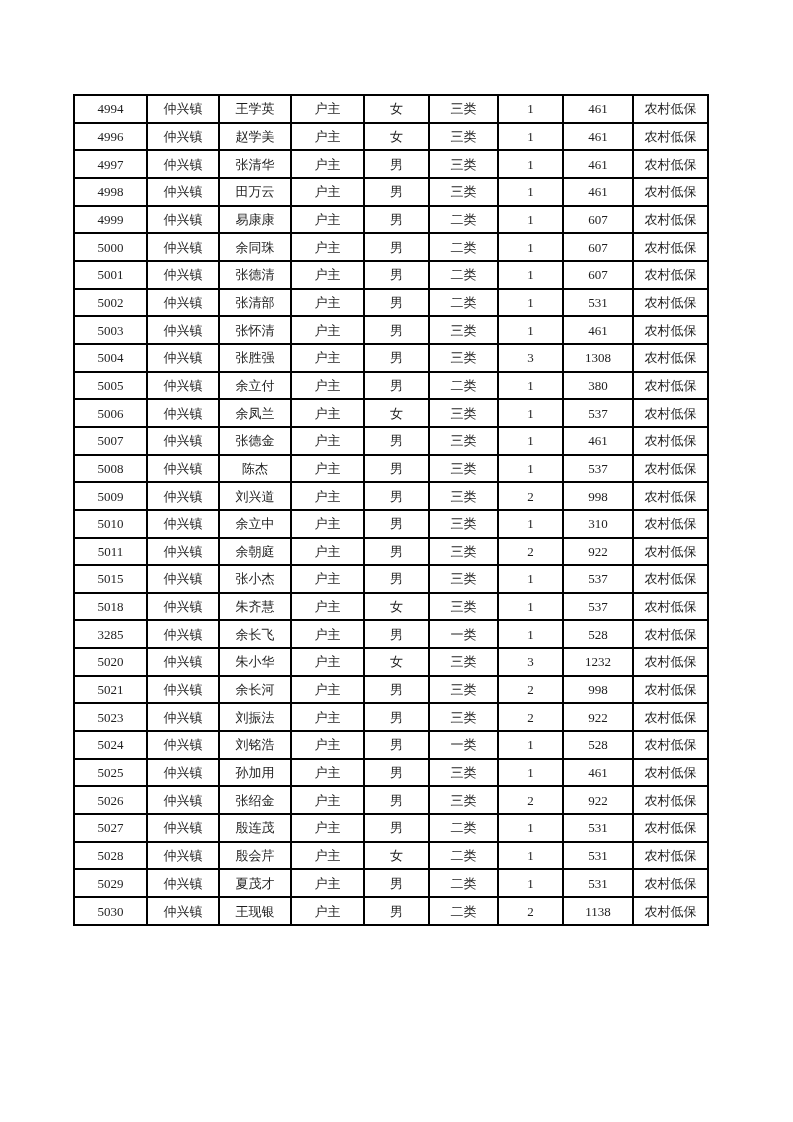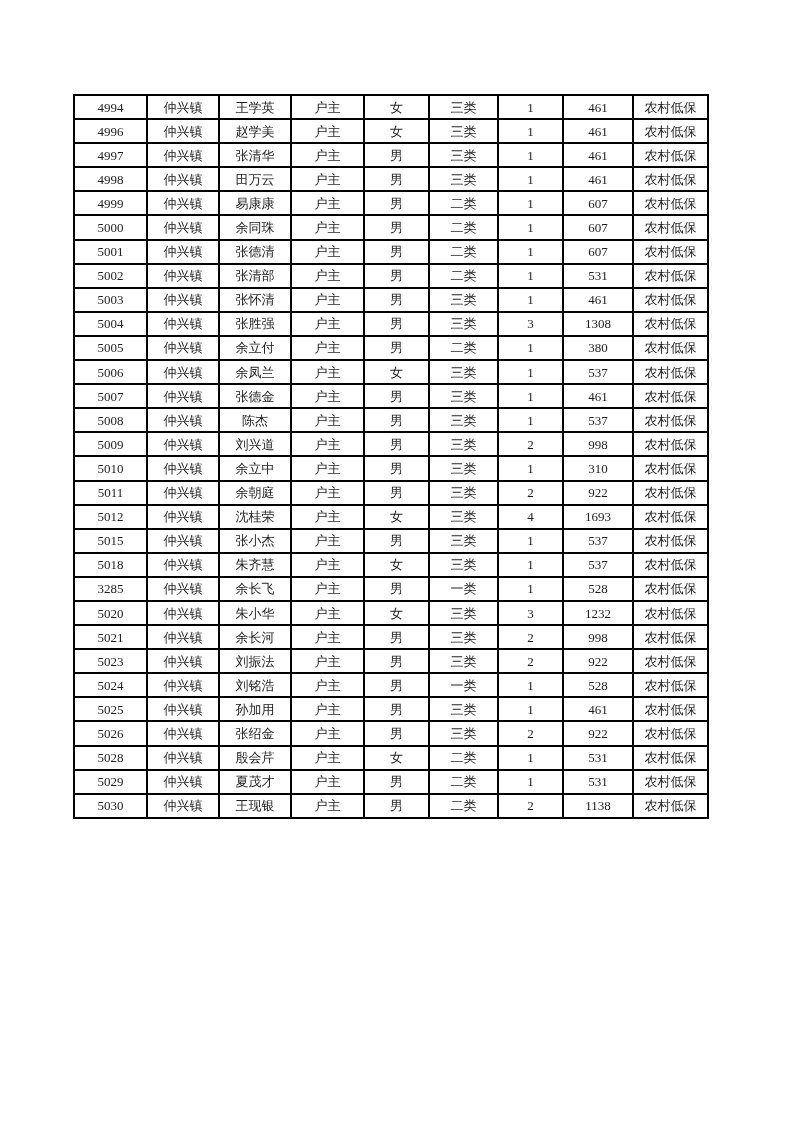--- a/index.html
+++ b/index.html
@@ -14,21 +14,21 @@
     background: #ffffff;
     overflow: hidden;
     font-family: "Liberation Serif", "DejaVu Serif", serif;
     color: #1e1e1e;
   }
   table.roster {
     position: absolute;
     left: 73px;
     top: 94px;
     width: 634px;
-    height: 725px;
+    height: 832px;
     border-collapse: collapse;
     table-layout: fixed;
   }
   table.roster td {
     border: 2px solid #000000;
     text-align: center;
     vertical-align: middle;
     font-size: 13px;
     line-height: 1;
     padding: 0;
@@ -244,31 +244,20 @@
           <td>仲兴镇</td>
           <td>余朝庭</td>
           <td>户主</td>
           <td>男</td>
           <td>三类</td>
           <td>2</td>
           <td>922</td>
           <td>农村低保</td>
         </tr>
         <tr>
-          <td>5012</td>
-          <td>仲兴镇</td>
-          <td>沈桂荣</td>
-          <td>户主</td>
-          <td>女</td>
-          <td>三类</td>
-          <td>4</td>
-          <td>1693</td>
-          <td>农村低保</td>
-        </tr>
-        <tr>
           <td>5015</td>
           <td>仲兴镇</td>
           <td>张小杰</td>
           <td>户主</td>
           <td>男</td>
           <td>三类</td>
           <td>1</td>
           <td>537</td>
           <td>农村低保</td>
         </tr>
@@ -351,20 +340,31 @@
         </tr>
         <tr>
           <td>5026</td>
           <td>仲兴镇</td>
           <td>张绍金</td>
           <td>户主</td>
           <td>男</td>
           <td>三类</td>
           <td>2</td>
           <td>922</td>
+          <td>农村低保</td>
+        </tr>
+        <tr>
+          <td>5027</td>
+          <td>仲兴镇</td>
+          <td>殷连茂</td>
+          <td>户主</td>
+          <td>男</td>
+          <td>二类</td>
+          <td>1</td>
+          <td>531</td>
           <td>农村低保</td>
         </tr>
         <tr>
           <td>5028</td>
           <td>仲兴镇</td>
           <td>殷会芹</td>
           <td>户主</td>
           <td>女</td>
           <td>二类</td>
           <td>1</td>

